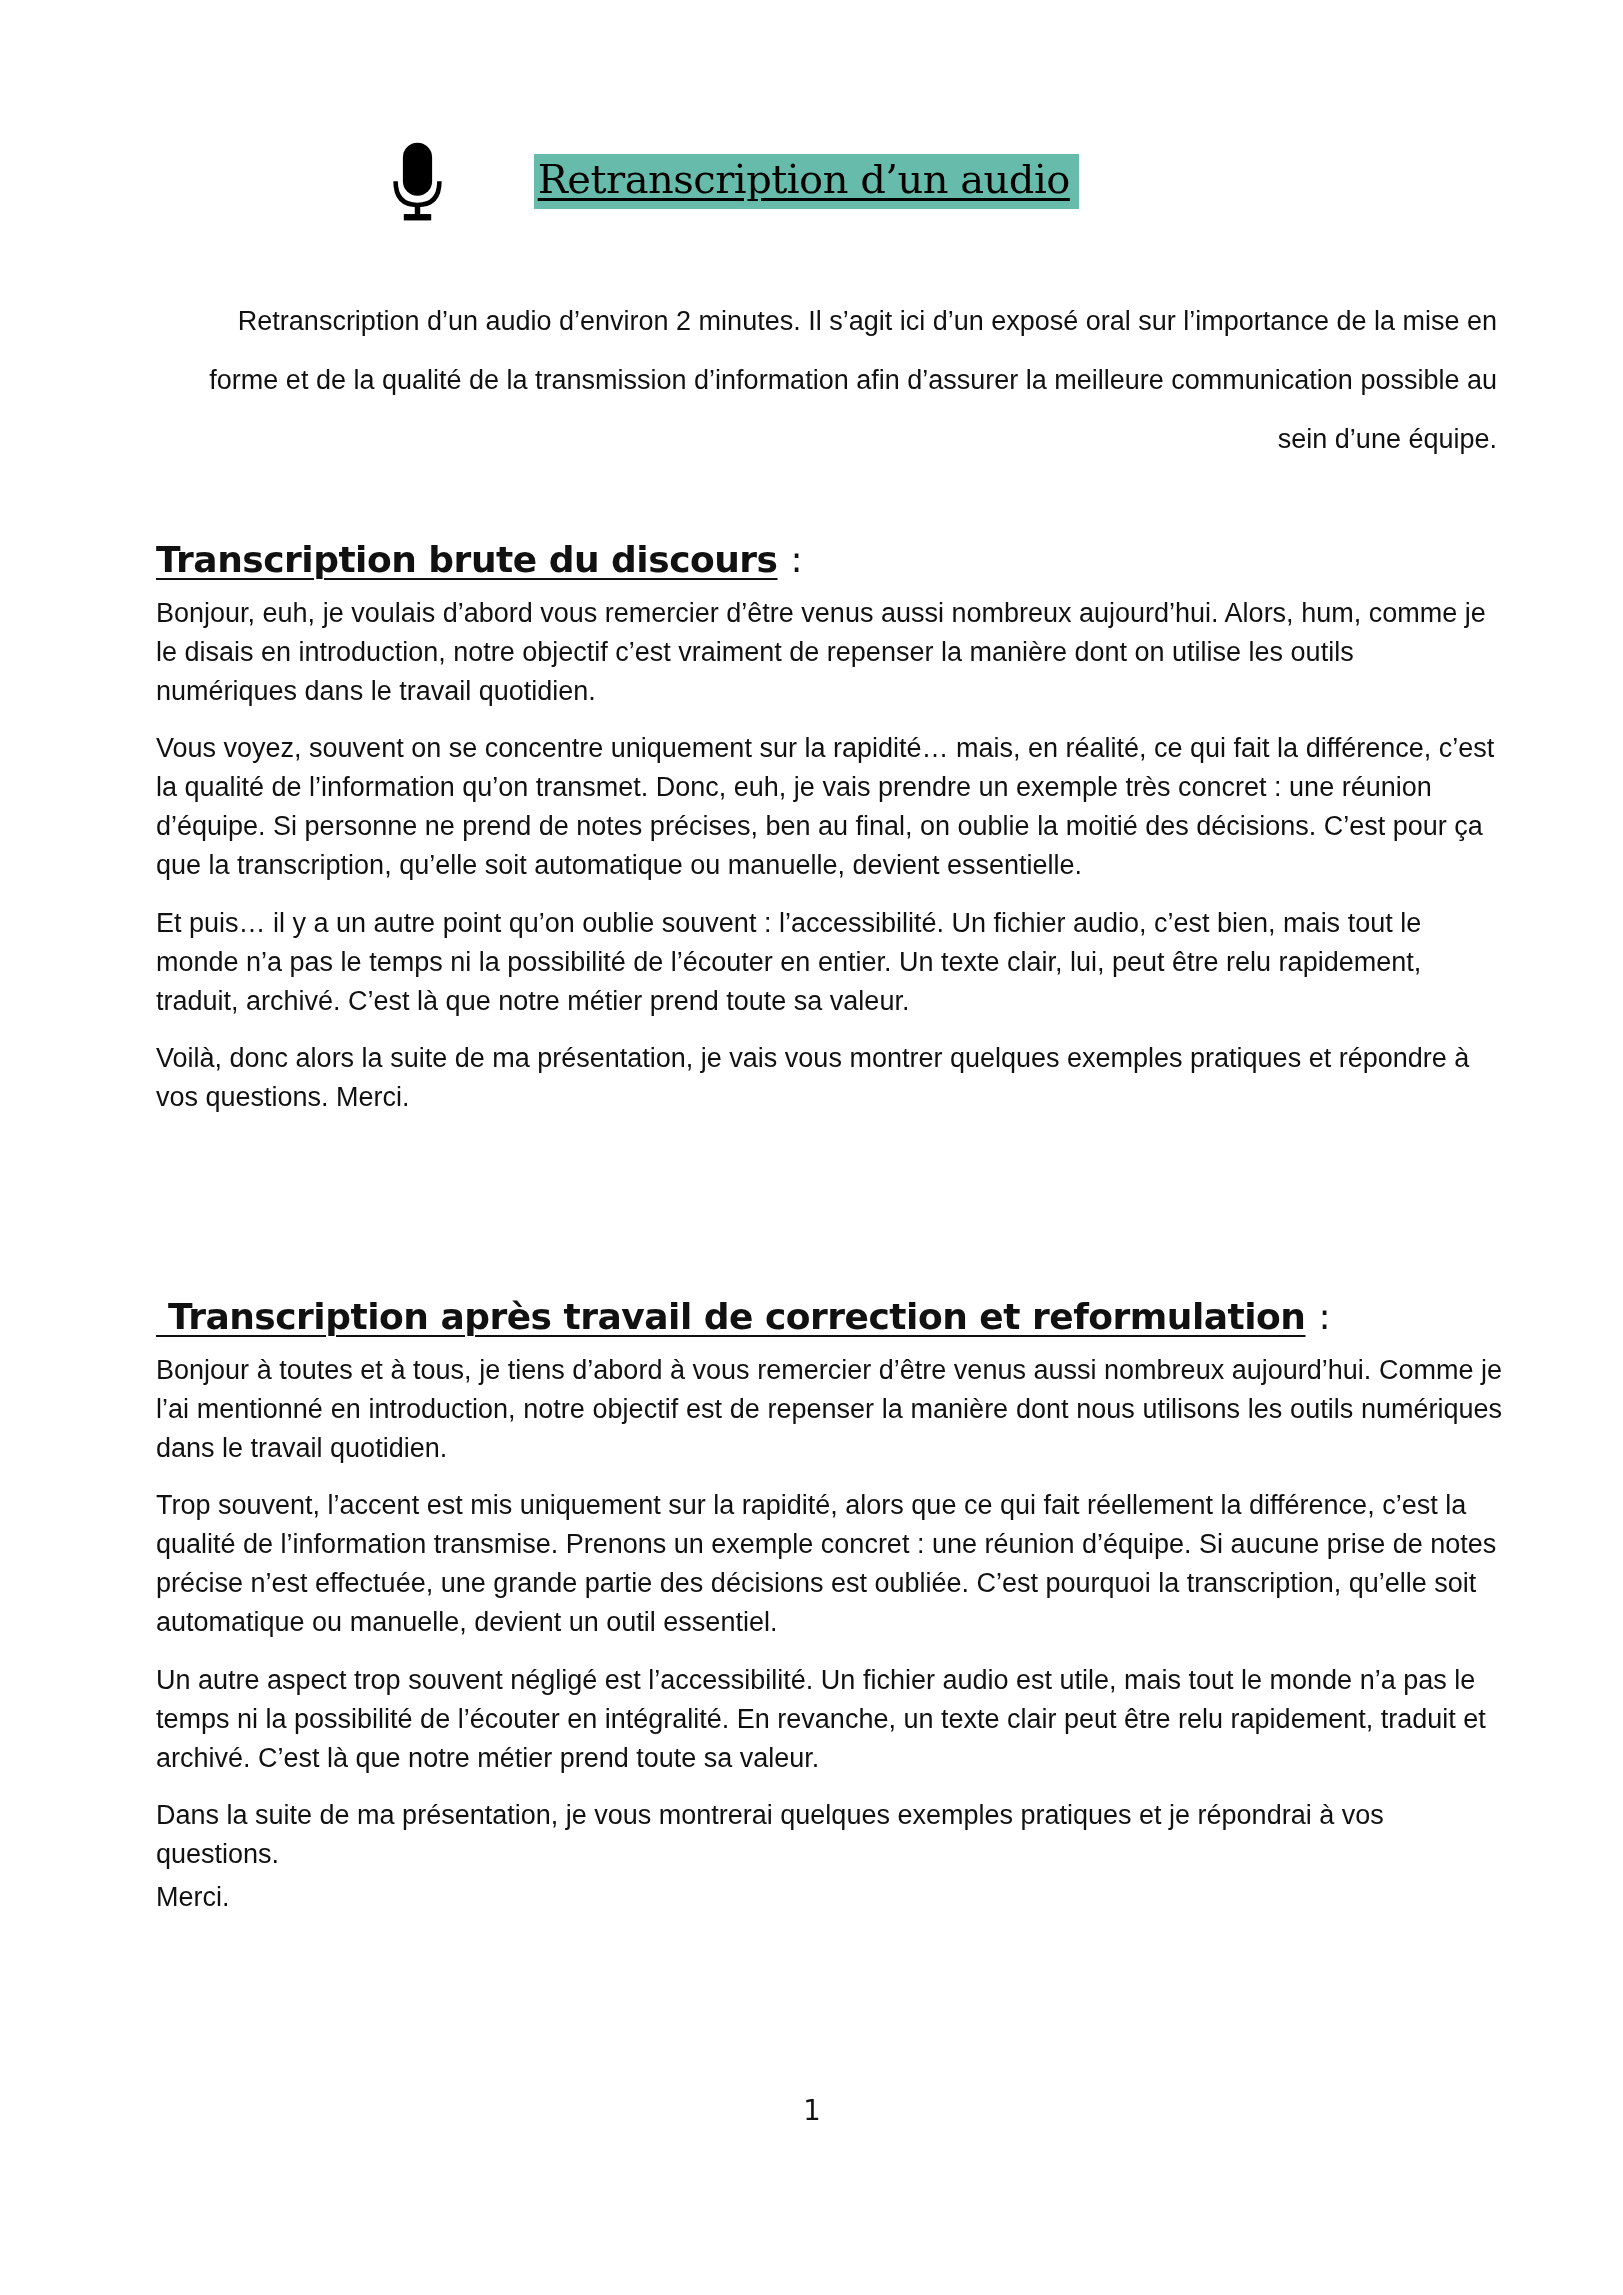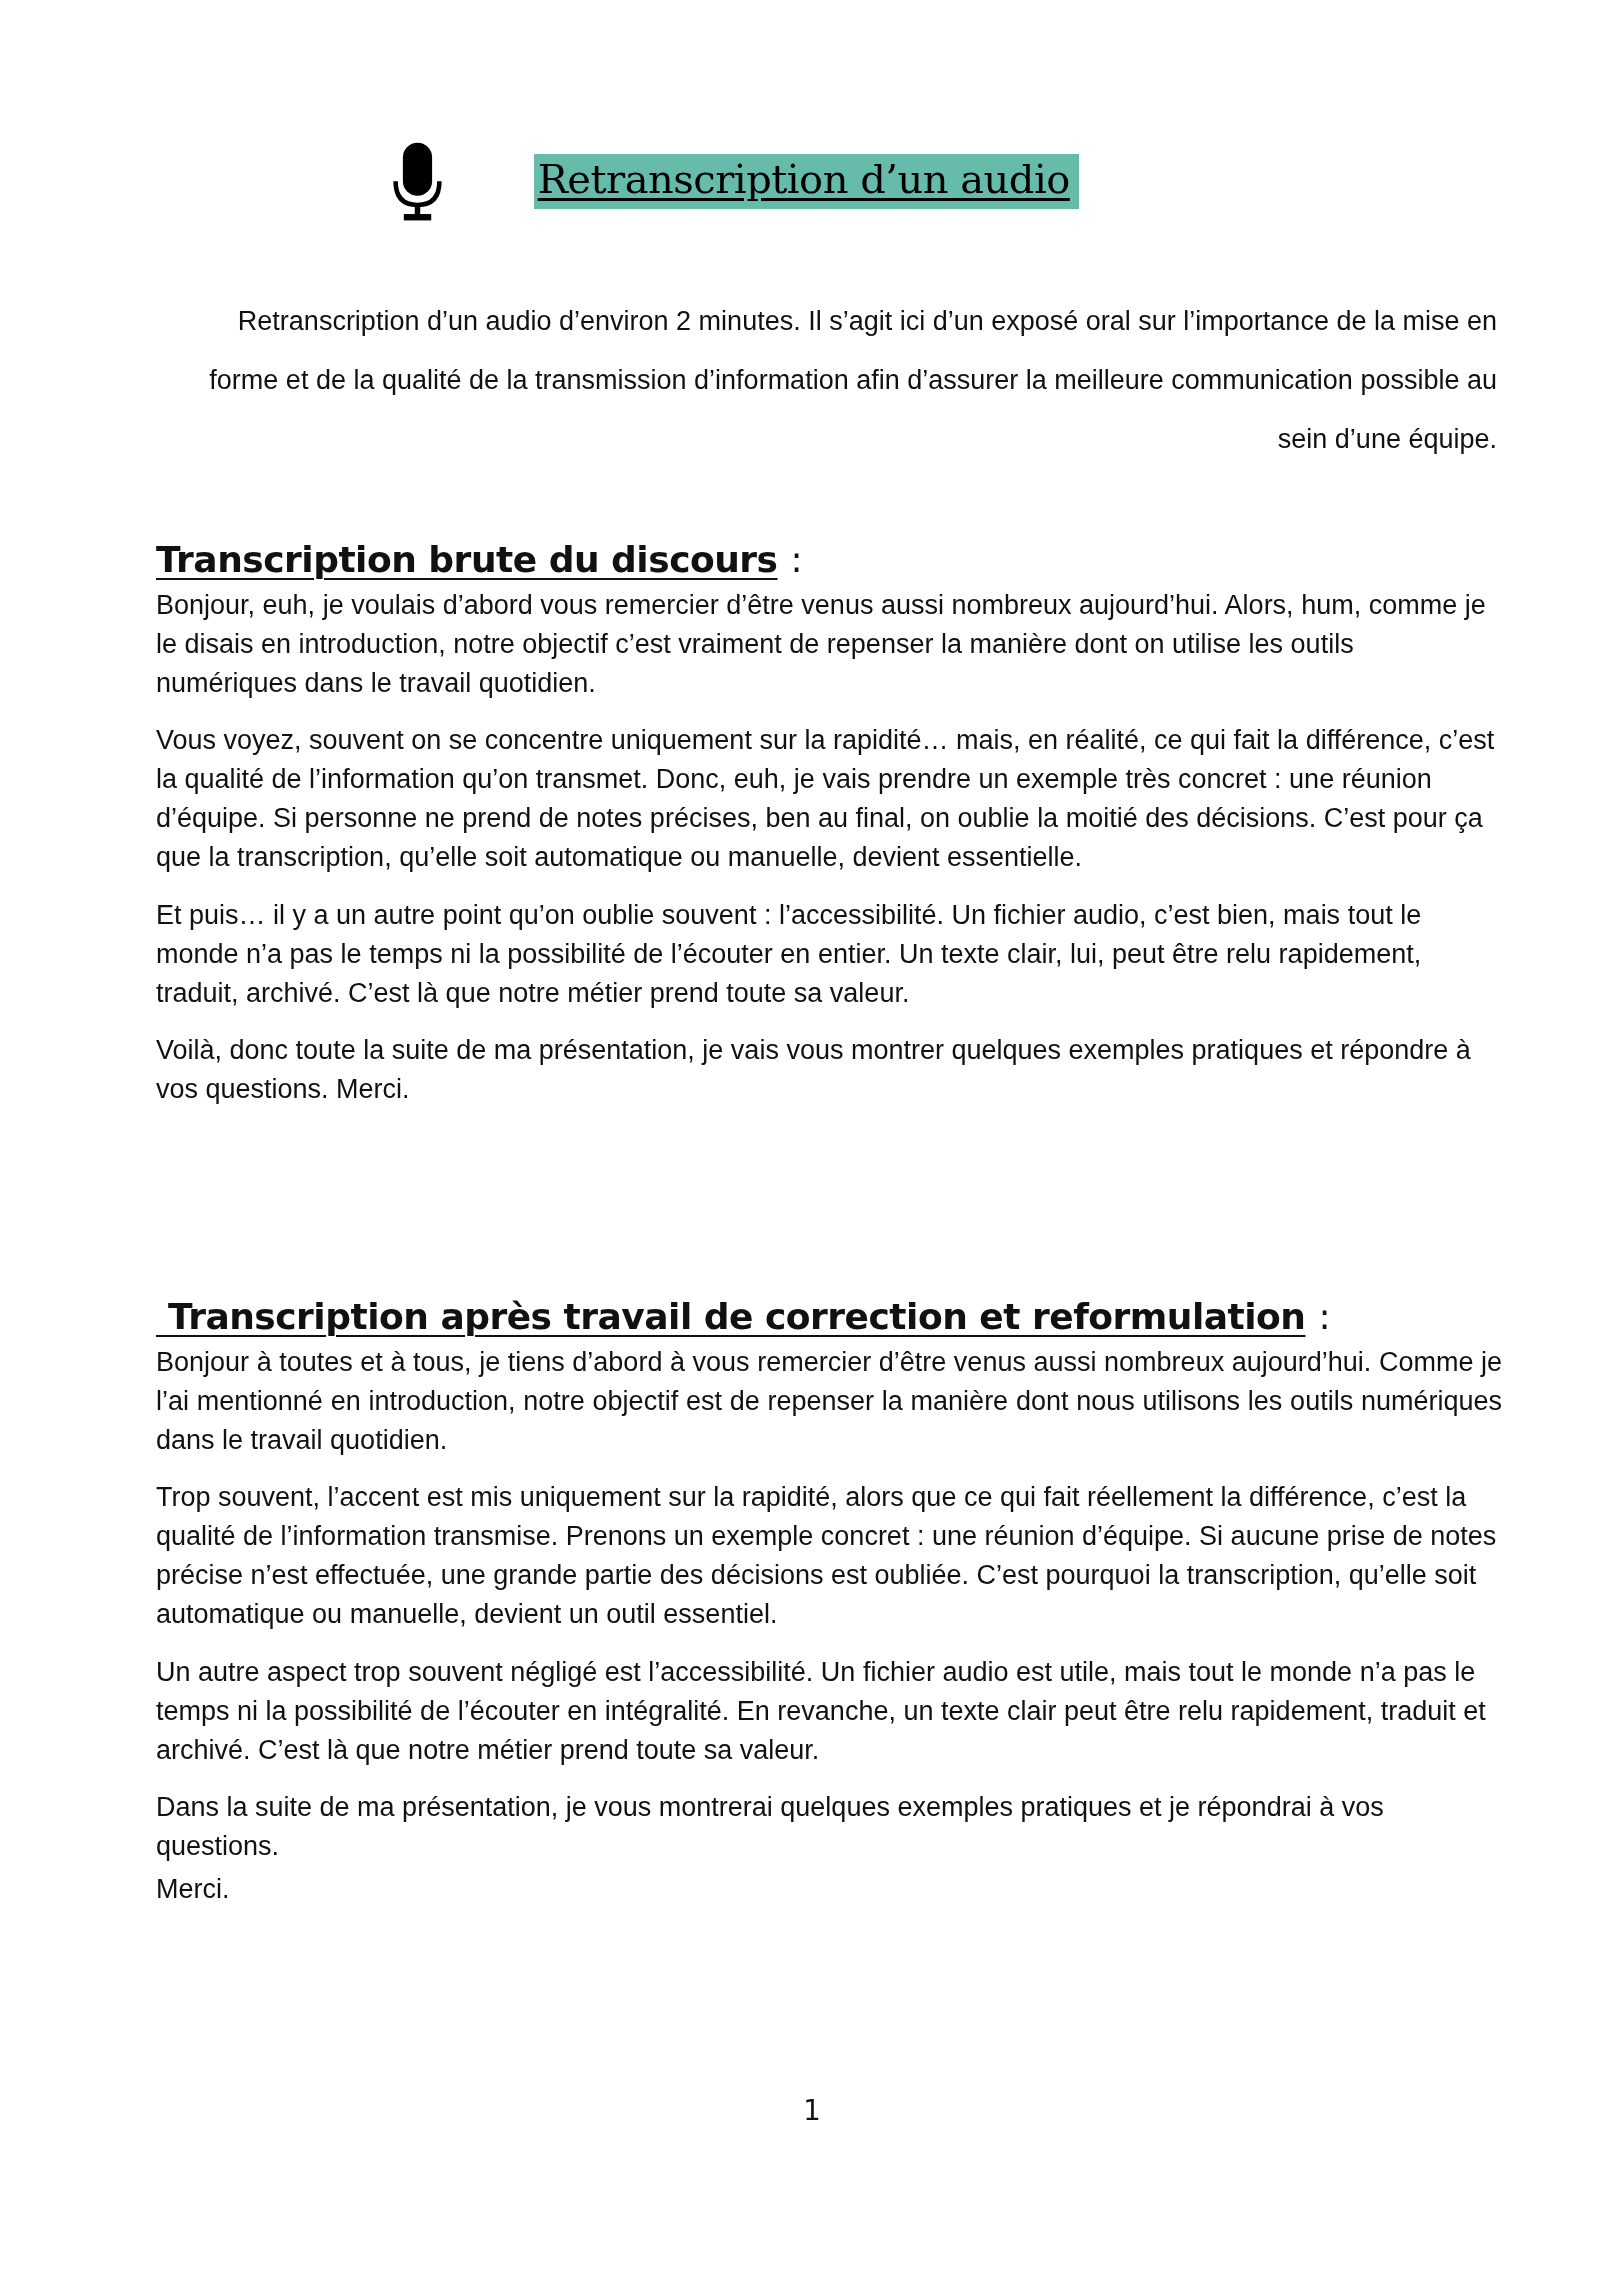--- a/index.html
+++ b/index.html
@@ -12,21 +12,21 @@
     .title { font-family: "DejaVu Serif", serif; font-size: 40px; line-height: 51px; color: #000; text-decoration: underline; text-decoration-thickness: 2.8px; text-underline-offset: 4.6px; white-space: nowrap; letter-spacing: -0.5px; }
 
     .intro { position: absolute; left: 165px; top: 292px; width: 1332px; text-align: right; font-family: Liberation Sans, sans-serif; font-size: 27px; line-height: 59px; color: #111; }
 
     .h2 { position: absolute; font-family: "DejaVu Sans", sans-serif; font-size: 36px; line-height: 44px; color: #111; white-space: nowrap; letter-spacing: -0.5px; }
     .h2 .u { text-decoration: underline; text-decoration-thickness: 1.8px; text-underline-offset: 5.5px; font-weight: bold; }
     .h2 .colon { margin-left: 13px; }
     .h2a { left: 156px; top: 538px; }
     .h2b { left: 156px; top: 1295px; }
 
-    .body { position: absolute; left: 156px; width: 1346px; font-family: "Liberation Sans", sans-serif; font-size: 27px; line-height: 39px; color: #111; }
+    .body { position: absolute; left: 156px; width: 1346px; font-family: "Liberation Sans", sans-serif; font-size: 27px; line-height: 39px; color: #111; margin-top: 8px; }
     .body p { margin: 0 0 18.4px 0; }
     .body1 { top: 586px; }
     .body2 { top: 1343px; }
     .justify p:first-child { text-align: justify; text-align-last: left; }
     .body p.tight { margin-bottom: 3.7px; }
 
     .pagenum { position: absolute; left: 0; width: 1624px; top: 2094px; text-align: center; font-family: "DejaVu Sans", sans-serif; font-size: 27.5px; color: #111; }
   </style>
 </head>
 <body>
@@ -47,21 +47,21 @@
   <div class="intro">Retranscription d’un audio d’environ 2 minutes. Il s’agit ici d’un exposé oral sur l’importance de la mise en forme et de la qualité de la transmission d’information afin d’assurer la meilleure communication possible au sein d’une équipe.</div>
 
   <div class="h2 h2a">
     <span class="u">Transcription brute du discours</span><span class="colon">:</span>
   </div>
 
   <div class="body body1">
     <p>Bonjour, euh, je voulais d’abord vous remercier d’être venus aussi nombreux aujourd’hui. Alors, hum, comme je le disais en introduction, notre objectif c’est vraiment de repenser la manière dont on utilise les outils numériques dans le travail quotidien.</p>
     <p>Vous voyez, souvent on se concentre uniquement sur la rapidité… mais, en réalité, ce qui fait la différence, c’est la qualité de l’information qu’on transmet. Donc, euh, je vais prendre un exemple très concret : une réunion d’équipe. Si personne ne prend de notes précises, ben au final, on oublie la moitié des décisions. C’est pour ça que la transcription, qu’elle soit automatique ou manuelle, devient essentielle.</p>
     <p>Et puis… il y a un autre point qu’on oublie souvent : l’accessibilité. Un fichier audio, c’est bien, mais tout le monde n’a pas le temps ni la possibilité de l’écouter en entier. Un texte clair, lui, peut être relu rapidement, traduit, archivé. C’est là que notre métier prend toute sa valeur.</p>
-    <p>Voilà, donc toute la suite de ma présentation, je vais vous montrer quelques exemples pratiques et répondre à vos questions. Merci.</p>
+    <p>Voilà, donc alors la suite de ma présentation, je vais vous montrer quelques exemples pratiques et répondre à vos questions. Merci.</p>
   </div>
 
   <div class="h2 h2b">
     <span class="u" style="white-space:pre;margin-top:35px;"> Transcription après travail de correction et reformulation</span><span class="colon">:</span>
   </div>
 
   <div class="body body2 justify">
     <p>Bonjour à toutes et à tous, je tiens d’abord à vous remercier d’être venus aussi nombreux aujourd’hui. Comme je l’ai mentionné en introduction, notre objectif est de repenser la manière dont nous utilisons les outils numériques dans le travail quotidien.</p>
     <p>Trop souvent, l’accent est mis uniquement sur la rapidité, alors que ce qui fait réellement la différence, c’est la qualité de l’information transmise. Prenons un exemple concret : une réunion d’équipe. Si aucune prise de notes précise n’est effectuée, une grande partie des décisions est oubliée. C’est pourquoi la transcription, qu’elle soit automatique ou manuelle, devient un outil essentiel.</p>
     <p>Un autre aspect trop souvent négligé est l’accessibilité. Un fichier audio est utile, mais tout le monde n’a pas le temps ni la possibilité de l’écouter en intégralité. En revanche, un texte clair peut être relu rapidement, traduit et archivé. C’est là que notre métier prend toute sa valeur.</p>

